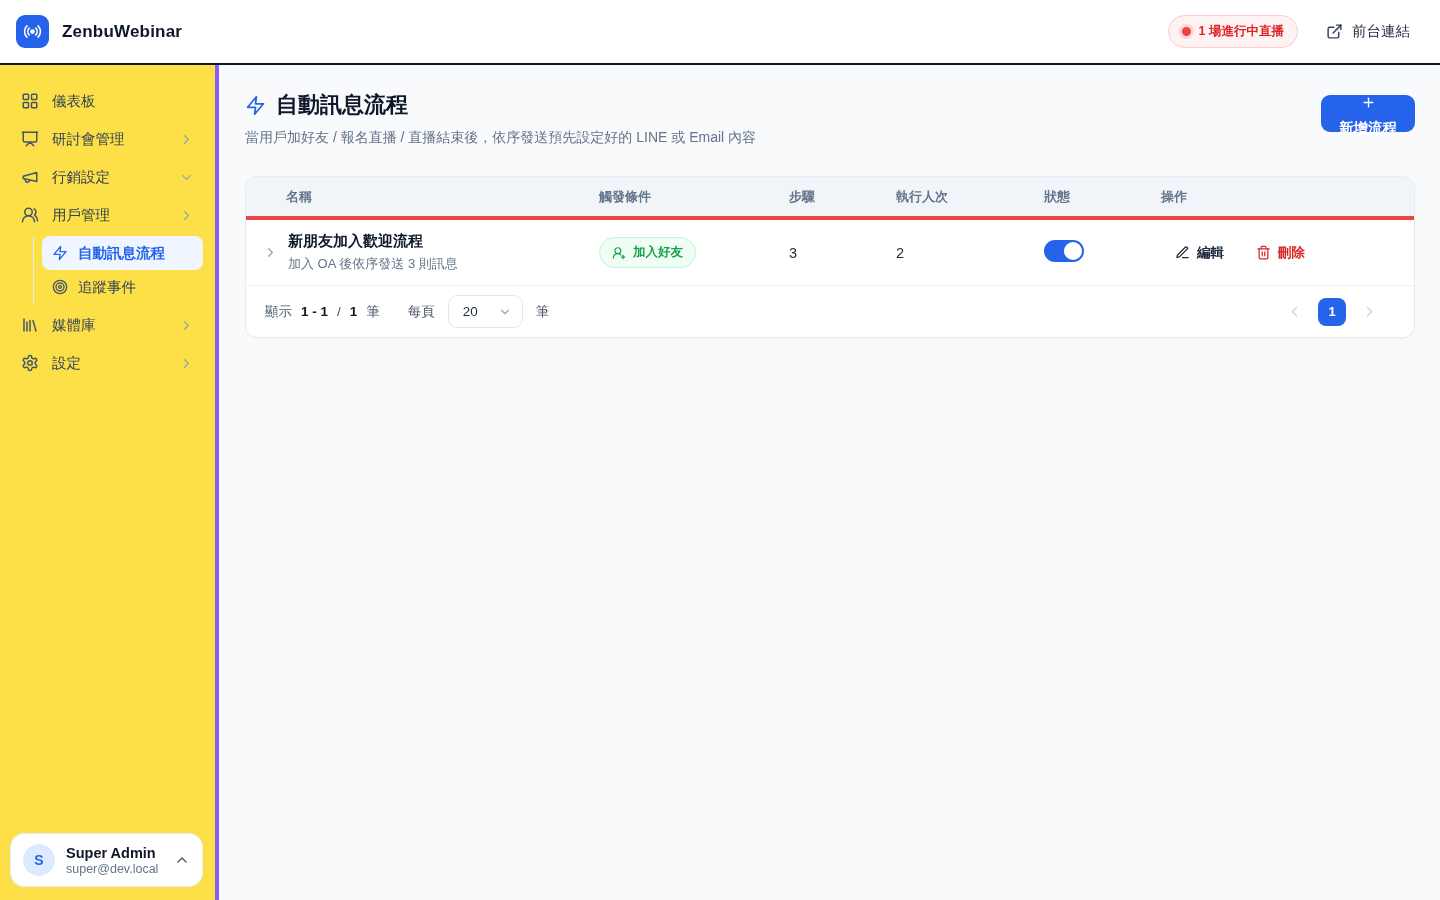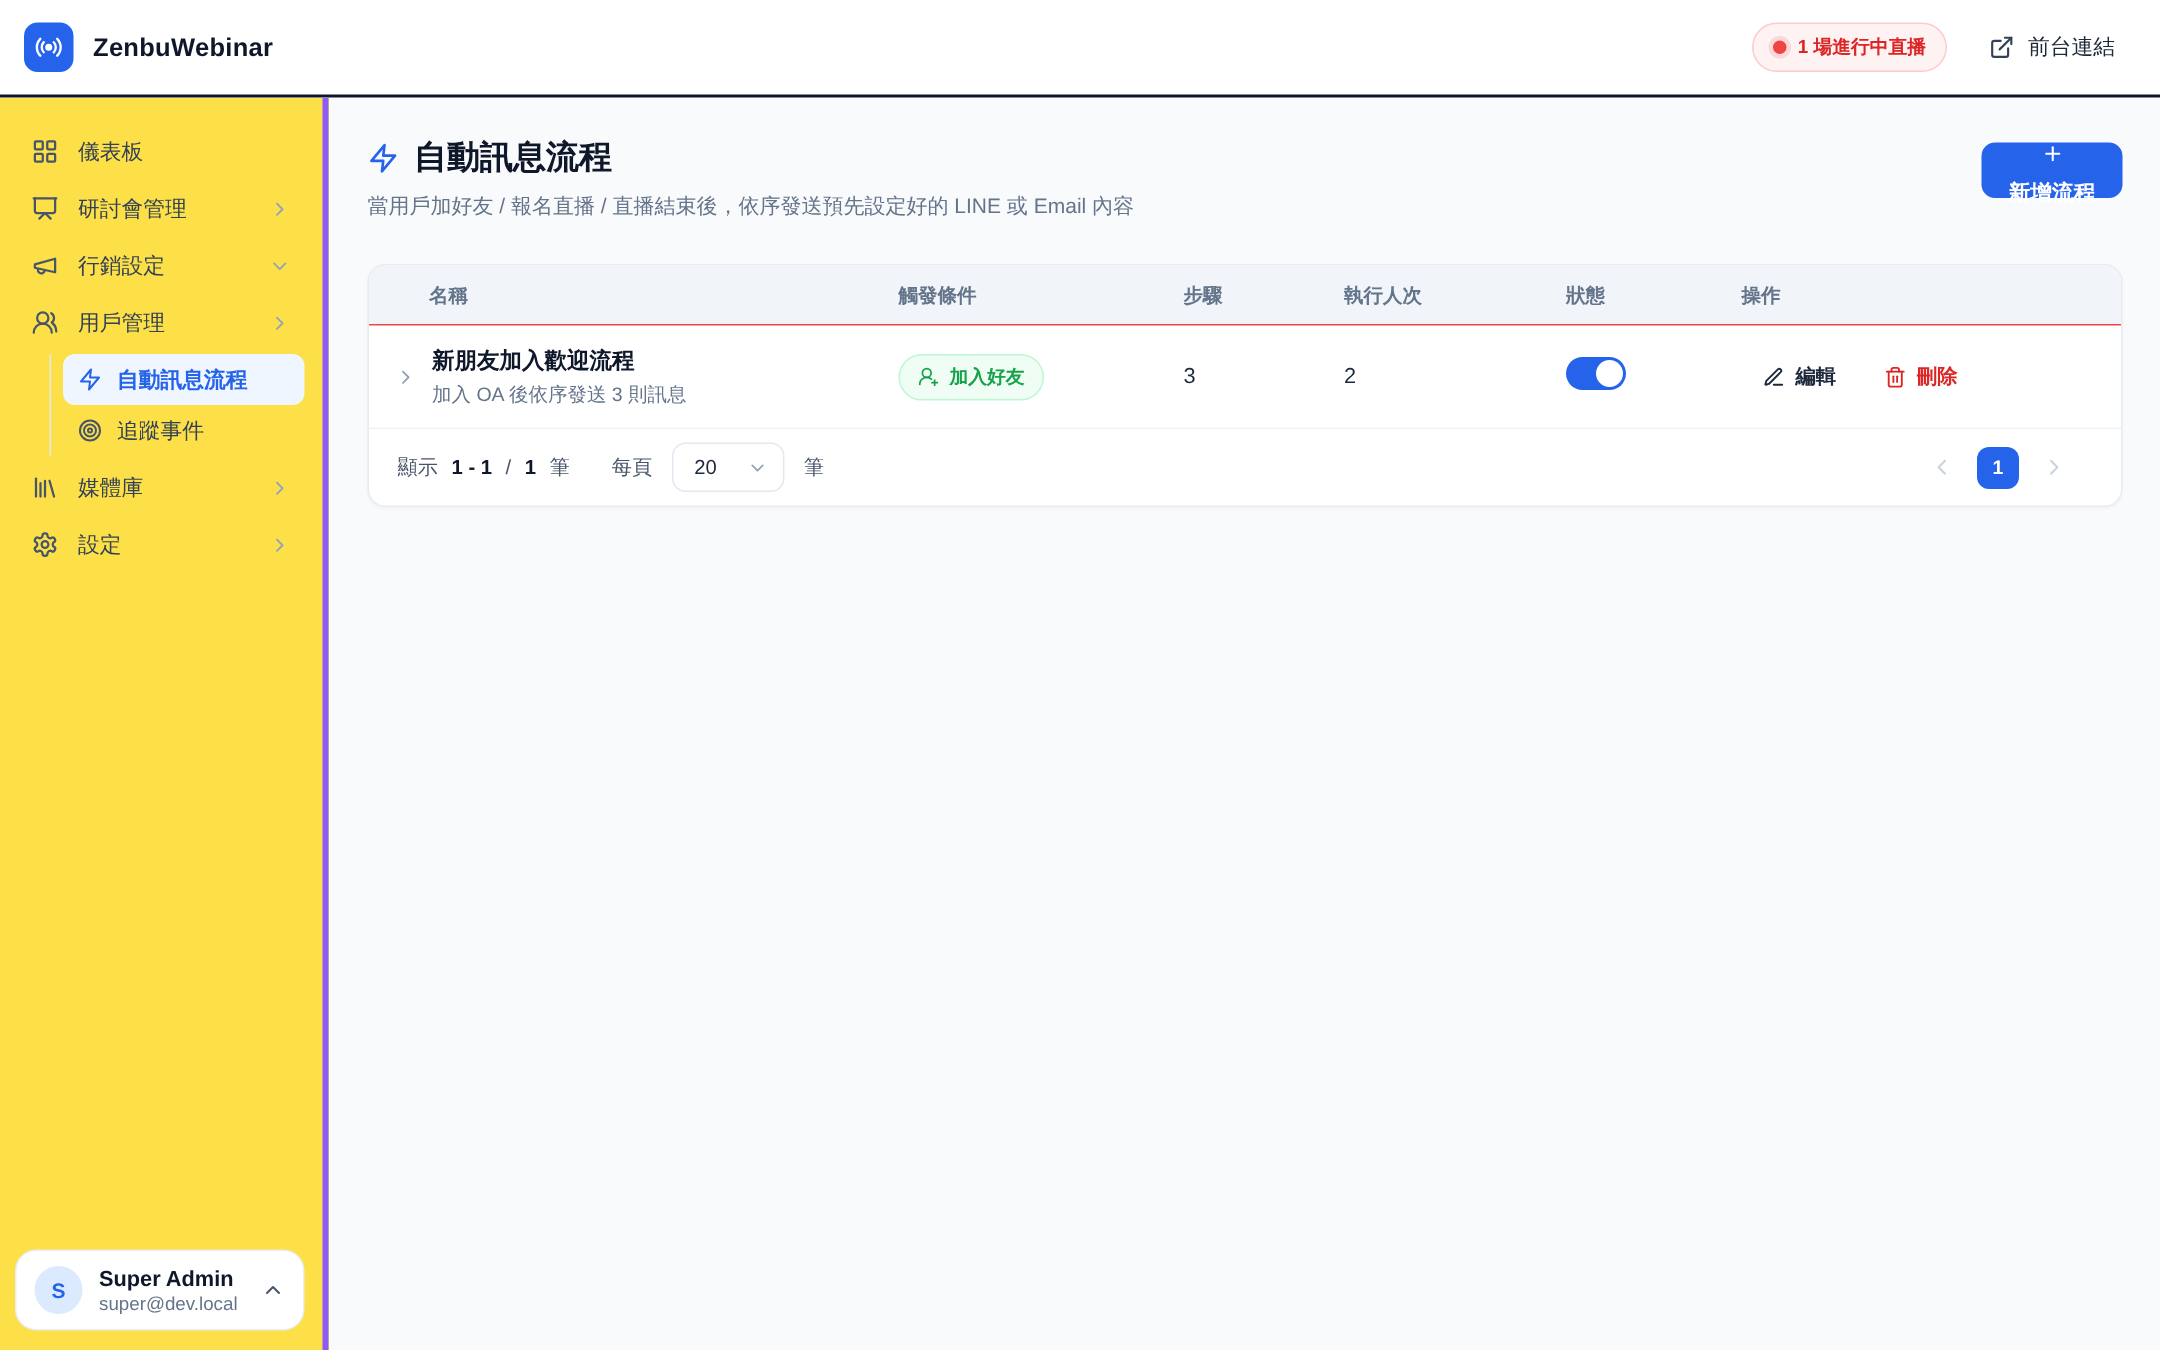--- a/index.html
+++ b/index.html
@@ -100,21 +100,21 @@
     font-size:13px; font-weight:600; color:#64748b;
   }
   .col-name { flex:1 1 auto; min-width:0; }
   .col-trigger { width:190px; flex:none; }
   .col-steps { width:107px; flex:none; }
   .col-runs { width:148px; flex:none; }
   .col-status { width:117px; flex:none; }
   .col-actions { width:253px; flex:none; }
   .thead .col-name { padding-left:40px; }
 
-  .trow { display:flex; align-items:center; height:69px; border-top:1px solid #ef4444; }
+  .trow { display:flex; align-items:center; height:69px; border-top:4px solid #ef4444; }
   .name-cell { display:flex; align-items:center; gap:7px; padding-left:13px; }
   .expand-btn {
     width:22px; height:22px; background:none; border:none; color:#94a3b8;
     display:flex; align-items:center; justify-content:center; cursor:pointer; flex:none;
   }
   .row-name { font-size:15px; font-weight:700; color:#0f172a; }
   .row-desc { font-size:13px; color:#64748b; margin-top:4px; }
   .badge {
     display:inline-flex; align-items:center; gap:7px;
     background:#f0fdf4; border:1px solid #bbf7d0; border-radius:999px;

